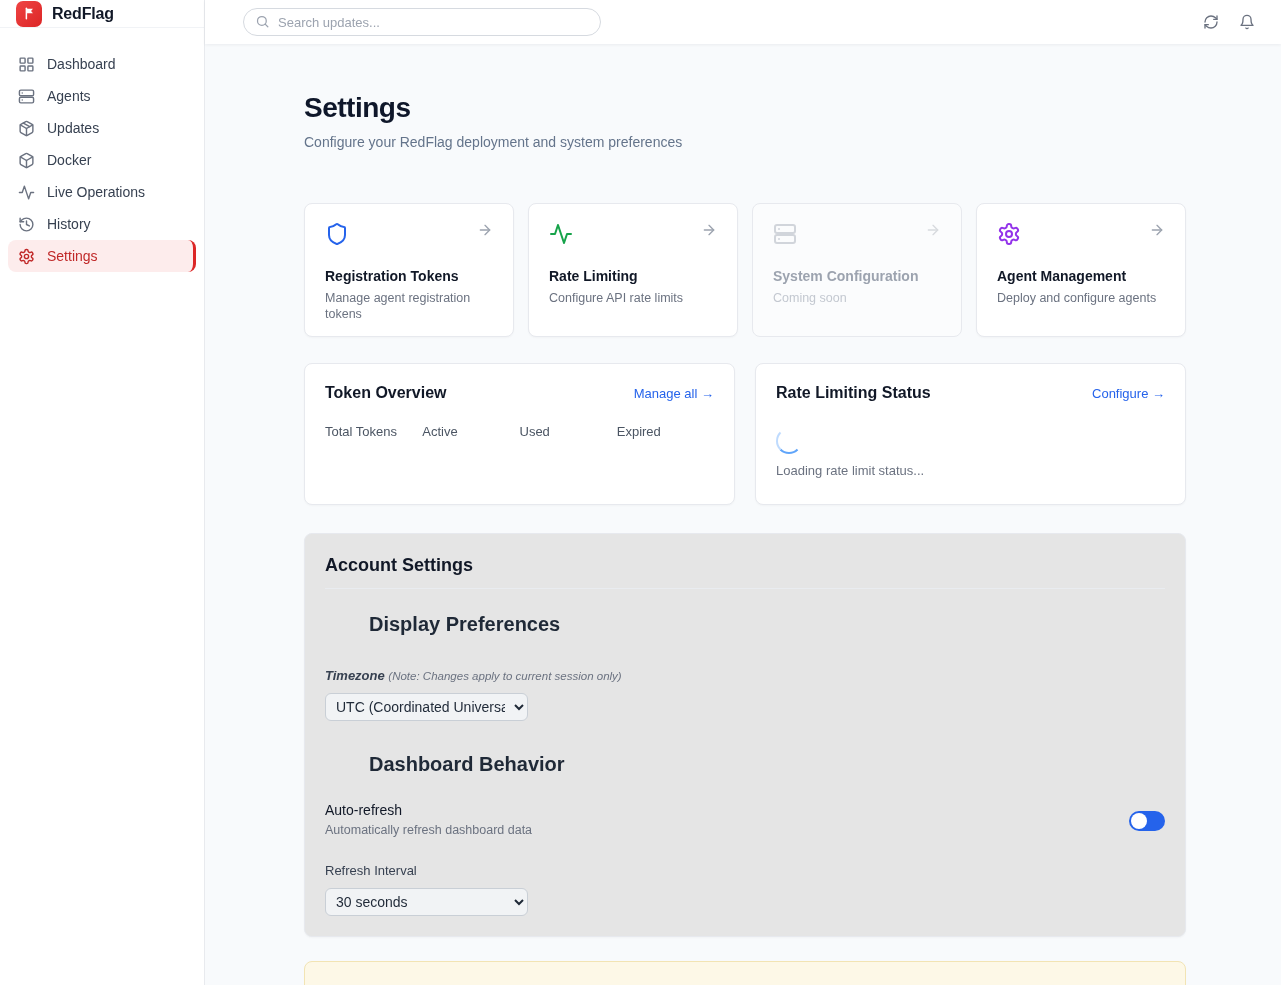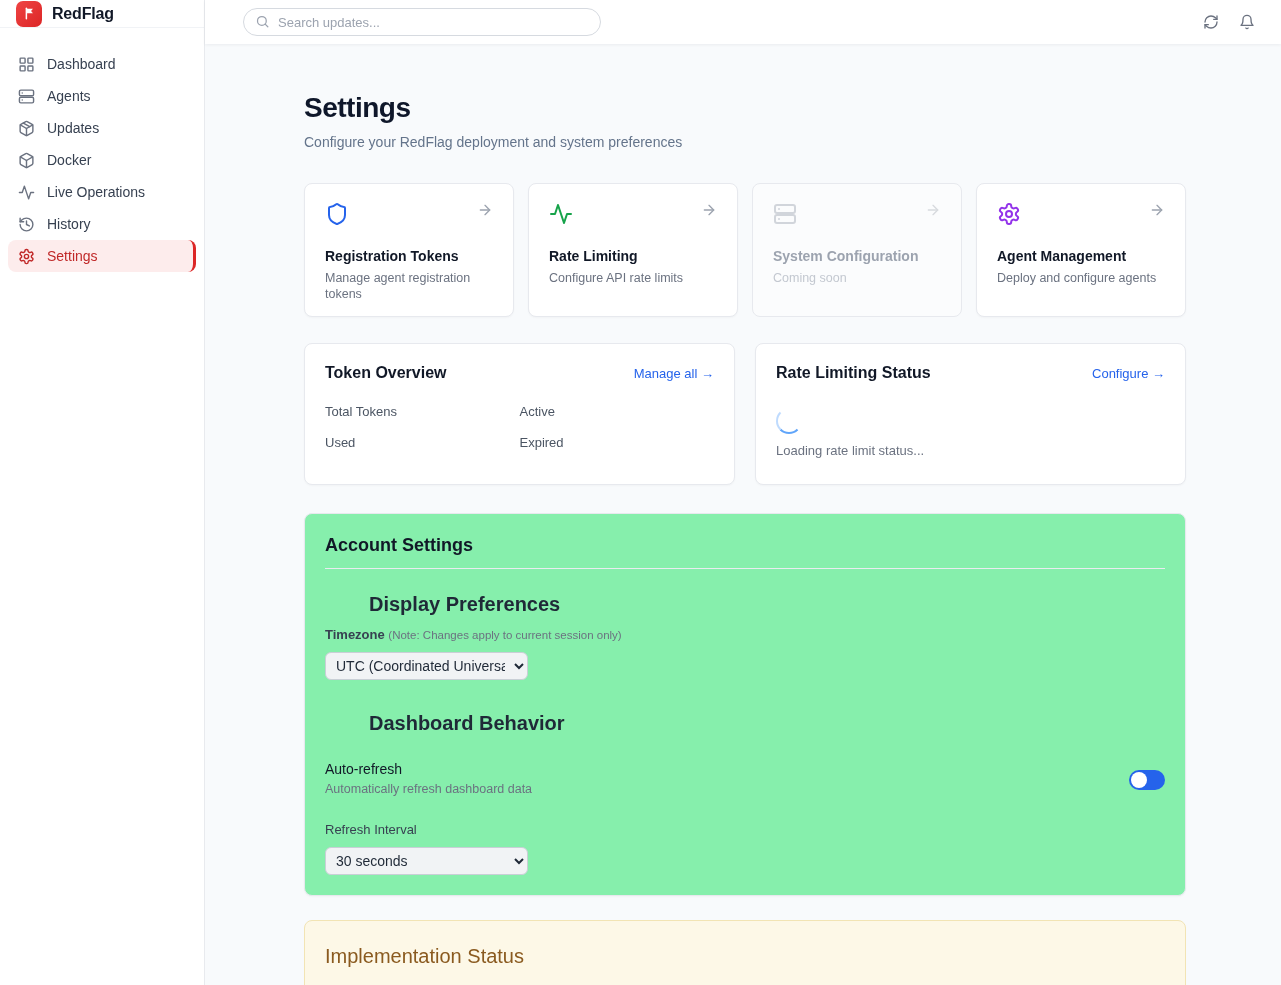--- a/index.html
+++ b/index.html
@@ -66,59 +66,60 @@
 
   .page-title { font-size: 28px; font-weight: 700; color: #0f172a; letter-spacing: -0.5px; }
   .page-subtitle { font-size: 14px; color: #64748b; margin-top: 10px; }
 
   
   .cards-grid { display: grid; grid-template-columns: repeat(4, 1fr); gap: 14px; margin-top: 33px; }
   .card {
     background: #ffffff; border: 1px solid #e7e9ee; border-radius: 8px;
     padding: 18px 20px; height: 134px; cursor: pointer;
     box-shadow: 0 1px 2px rgba(16, 24, 40, 0.03);
+    margin-top: 20px;
   }
   .card-top { display: flex; justify-content: space-between; align-items: flex-start; }
   .card-arrow { color: #9ca3af; }
   .card-title { font-size: 14px; font-weight: 700; color: #111827; margin-top: 22px; }
   .card-desc { font-size: 12.5px; color: #6b7280; margin-top: 6px; line-height: 1.3; }
   .card.disabled { background: #fbfcfd; cursor: default; box-shadow: none; }
   .card.disabled .card-title { color: #9ca3af; }
   .card.disabled .card-desc { color: #c3c8d0; }
   .card.disabled .card-arrow { color: #d7dade; }
 
   
   .overview-row { display: grid; grid-template-columns: 1fr 1fr; gap: 20px; margin-top: 26px; }
   .panel {
     background: #ffffff; border: 1px solid #e7e9ee; border-radius: 8px;
     padding: 20px 20px; height: 142px; box-shadow: 0 1px 2px rgba(16, 24, 40, 0.03);
   }
   .panel-head { display: flex; justify-content: space-between; align-items: center; }
   .panel-title { font-size: 16px; font-weight: 700; color: #111827; }
   .panel-link { font-size: 13px; color: #2563eb; text-decoration: none; font-weight: 500; cursor: pointer; }
-  .stats-grid { display: grid; grid-template-columns: 1fr 1fr; margin-top: 22px; row-gap: 16px; }
+  .stats-grid { display: grid; grid-template-columns: 1fr 1fr 1fr 1fr; margin-top: 22px; }
   .stat-label { font-size: 13px; color: #4b5563; }
   .loading-box { display: flex; flex-direction: column; align-items: flex-start; margin-top: 26px; }
   .spinner {
     width: 26px; height: 26px; border-radius: 50%;
     border: 2px solid transparent; border-bottom-color: #60a5fa; border-left-color: #bfdbfe;
     animation: spin 1s linear infinite;
   }
   @keyframes spin { to { transform: rotate(360deg); } }
   .loading-text { font-size: 13px; color: #6b7280; margin-top: 9px; }
 
   
   .account-card {
-    background: #86efac; border: 1px solid #e7e9ee; border-radius: 8px;
+    background: #e5e5e5; border: 1px solid #e7e9ee; border-radius: 8px;
     margin-top: 28px; padding: 21px 20px 20px 20px;
     box-shadow: 0 1px 2px rgba(16, 24, 40, 0.03);
   }
   .account-title { font-size: 18px; font-weight: 700; color: #111827; padding-bottom: 12px; border-bottom: 1px solid #e9ecf0; }
   .section-heading { font-size: 20px; font-weight: 600; color: #1f2937; margin-top: 24px; margin-left: 44px; }
-  .field-label-row { margin-top: 11px; font-size: 13px; }
+  .field-label-row { margin-top: 32px; font-size: 13px; font-style: italic; }
   .field-label { font-weight: 600; color: #374151; }
   .field-note { font-size: 11.5px; color: #6b7280; }
   .select {
     margin-top: 10px; width: 203px; height: 28px;
     font-size: 14px; color: #1f2937; font-family: inherit;
     background: #f1f3f5; border: 1px solid #c9cfd6; border-radius: 6px;
     padding: 0 6px;
   }
   .toggle-row { display: flex; align-items: center; justify-content: space-between; margin-top: 26px; }
   .toggle-label { font-size: 14px; font-weight: 500; color: #111827; }

